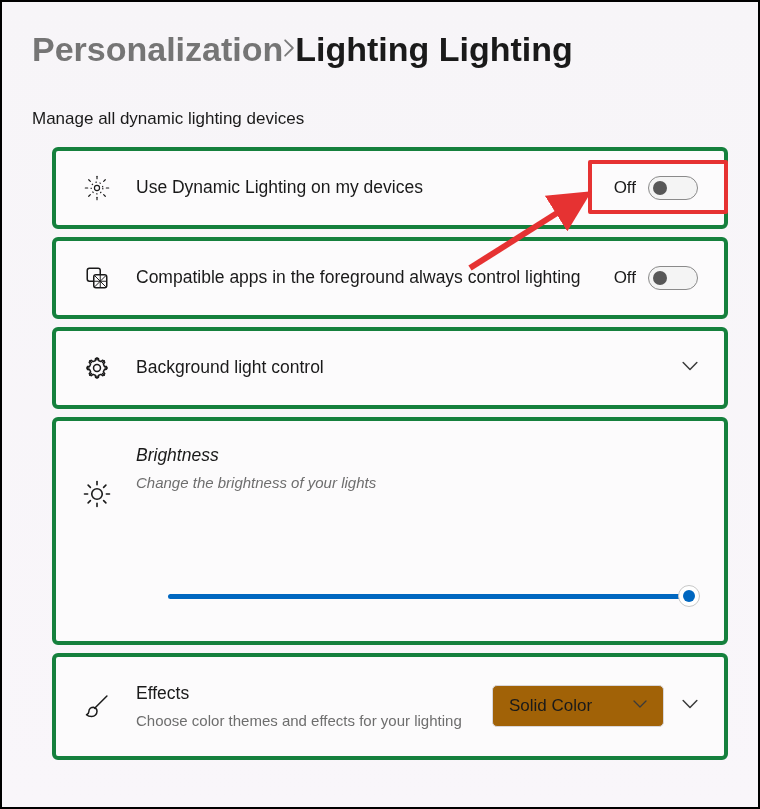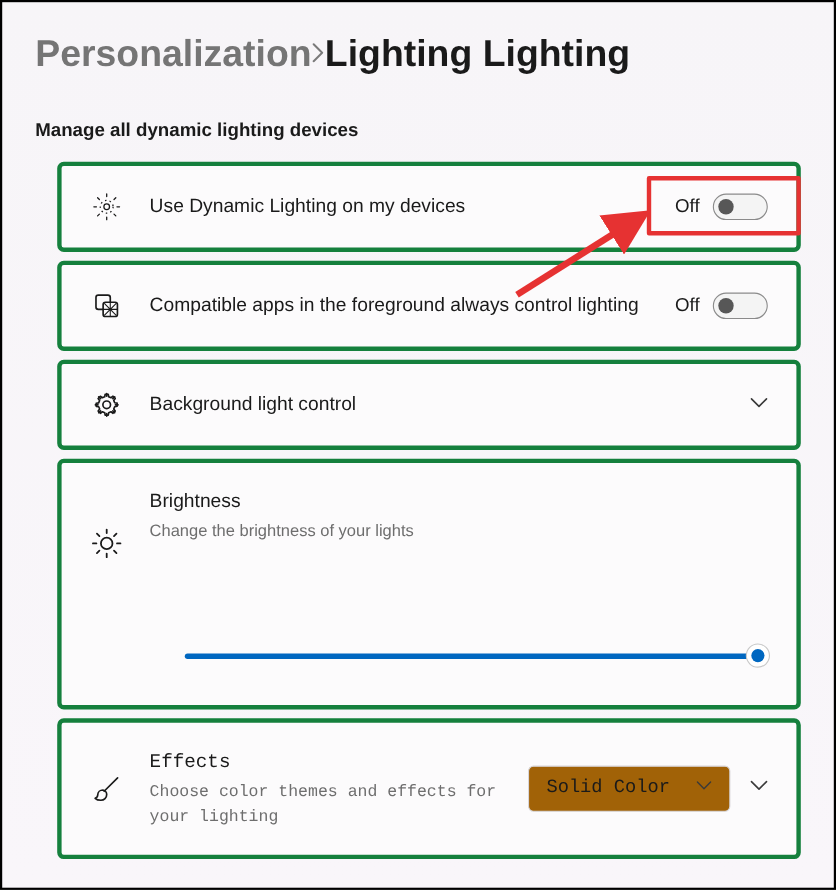--- a/index.html
+++ b/index.html
@@ -29,21 +29,21 @@
       color: #757575;
       align-self: center;
     }
     .breadcrumb .current {
       font-size: 34px;
       font-weight: 600;
       color: #1a1a1a;
     }
     .section-title {
       font-size: 17px;
-      font-weight: 700;
+      font-weight: 400;
       margin-bottom: 18px;
       color: #1a1a1a;
     }
     .card {
       background: #fcfbfc;
       border: 4px solid #15803d;
       border-radius: 6px;
       padding: 22px 26px;
       margin-bottom: 8px;
       display: flex;
@@ -147,21 +147,21 @@
       justify-content: space-between;
       gap: 24px;
       border: 1px solid #d8d6da;
       border-radius: 5px;
       padding: 10px 16px;
       background: #a16207;
       font-size: 17px;
       color: #1a1a1a;
       min-width: 172px;
     }
-    .card.brightness { flex-wrap: wrap; padding-bottom: 34px; }
+    .card.brightness { flex-wrap: wrap; padding-bottom: 34px; font-style: italic; }
     .brightness .slider-wrap { width: 100%; padding-left: 86px; }
   </style>
 </head>
 <body>
 
 <div class="breadcrumb">
   <span class="parent">Personalization</span>
   <span class="chevron">
     <svg width="12" height="18" viewBox="0 0 8 14">
         <path d="M1 1 L7 7 L1 13" stroke="#7a7a7a" stroke-width="1.4" fill="none" stroke-linecap="round" stroke-linejoin="round"></path>
@@ -262,21 +262,21 @@
   </div>
   <div style="width:100%;flex-basis:100%;"></div>
   <div class="slider-wrap">
     <div class="slider-track">
       <div class="slider-line"></div>
       <div class="slider-thumb"></div>
     </div>
   </div>
 </div>
 
-<div class="card" style="padding-top:24px;padding-bottom:24px;font-family:Liberation Mono, monospace;">
+<div class="card" style="padding-top:24px;padding-bottom:24px;">
   <div class="card-icon">
     <svg width="28" height="28" viewBox="0 0 24 24" fill="none" stroke="#1a1a1a" stroke-width="1.3" stroke-linecap="round" stroke-linejoin="round">
       <path d="M20.5 3.5 L10 14"></path>
       <path d="M9 13 c-2 0-4 1.5-4 4 c0 1.5-1.2 2.2-2 2.5 c1 1 3 1.5 4.5 1.5 c2.5 0 4.5-2 4.5-4.5 c0-1.5-1-3-3-3.5z"></path>
     </svg>
   </div>
   <div class="card-body">
     <div class="card-title">Effects</div>
     <div class="card-sub">Choose color themes and effects for your lighting</div>
   </div>

